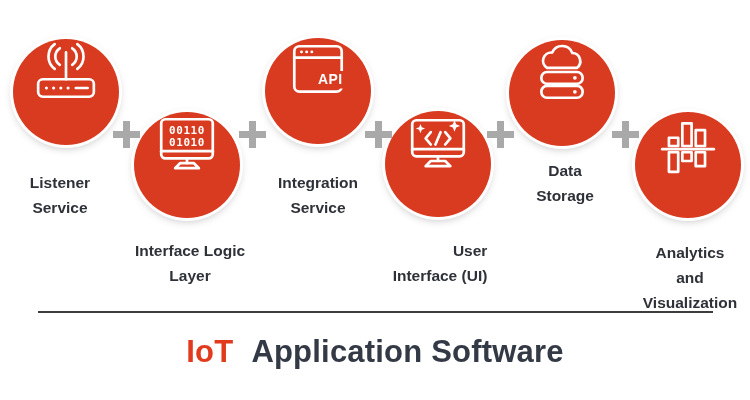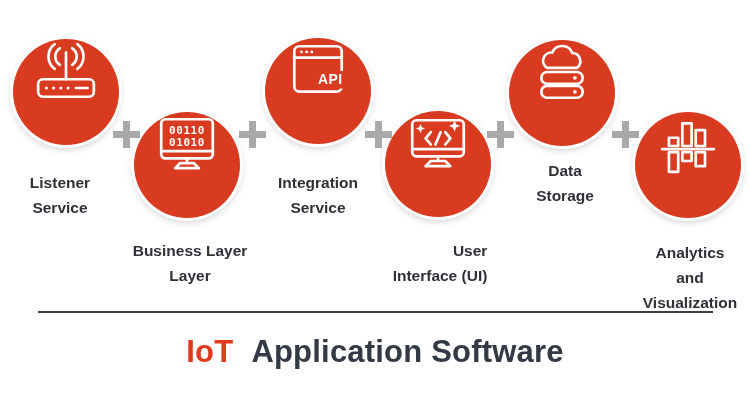--- a/index.html
+++ b/index.html
@@ -127,21 +127,21 @@
   </div>
 
   <div class="plus" style="left:113px; top:121px;"></div>
   <div class="plus" style="left:239px; top:121px;"></div>
   <div class="plus" style="left:365px; top:121px;"></div>
   <div class="plus" style="left:487px; top:121px;"></div>
   <div class="plus" style="left:612px; top:121px;"></div>
 
   <div class="label" style="left:60px;  top:170px;">Listener
 Service</div>
-  <div class="label" style="left:190px; top:238px;">Business Layer
+  <div class="label" style="left:190px; top:238px;">Interface Logic
 Layer</div>
   <div class="label" style="left:318px; top:170px;">Integration
 Service</div>
   <div class="label" style="left:440px; top:238px;text-align:right;">User
 Interface (UI)</div>
   <div class="label" style="left:565px; top:158px;">Data
 Storage</div>
   <div class="label" style="left:690px; top:240px;">Analytics
 and
 Visualization</div>

